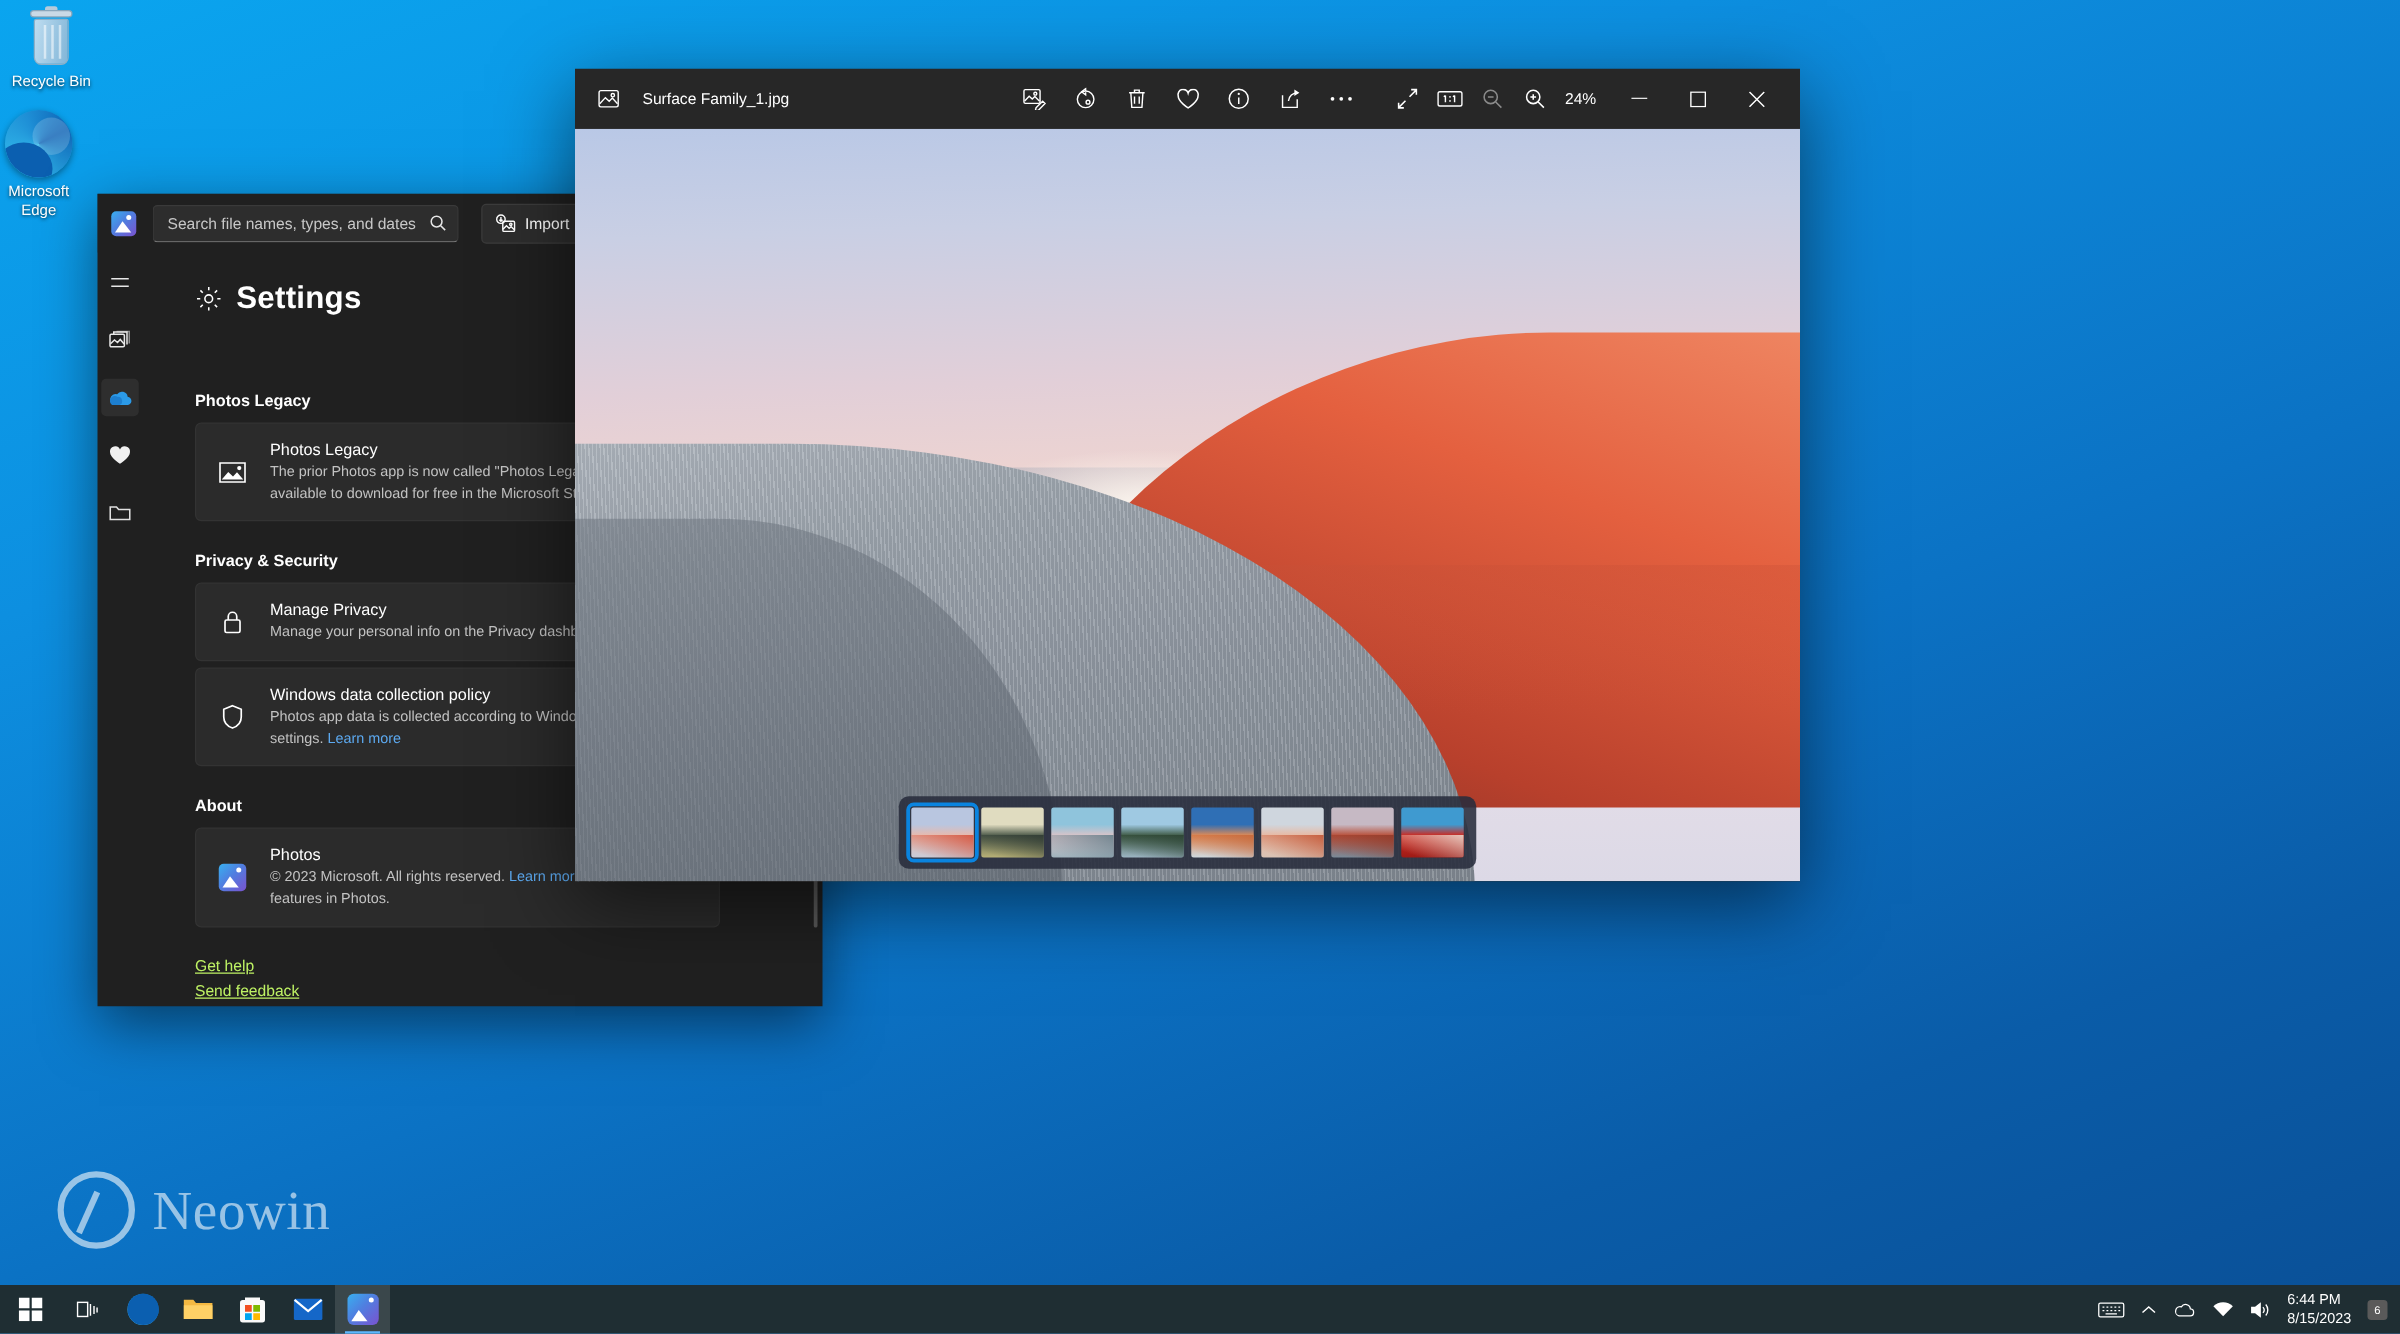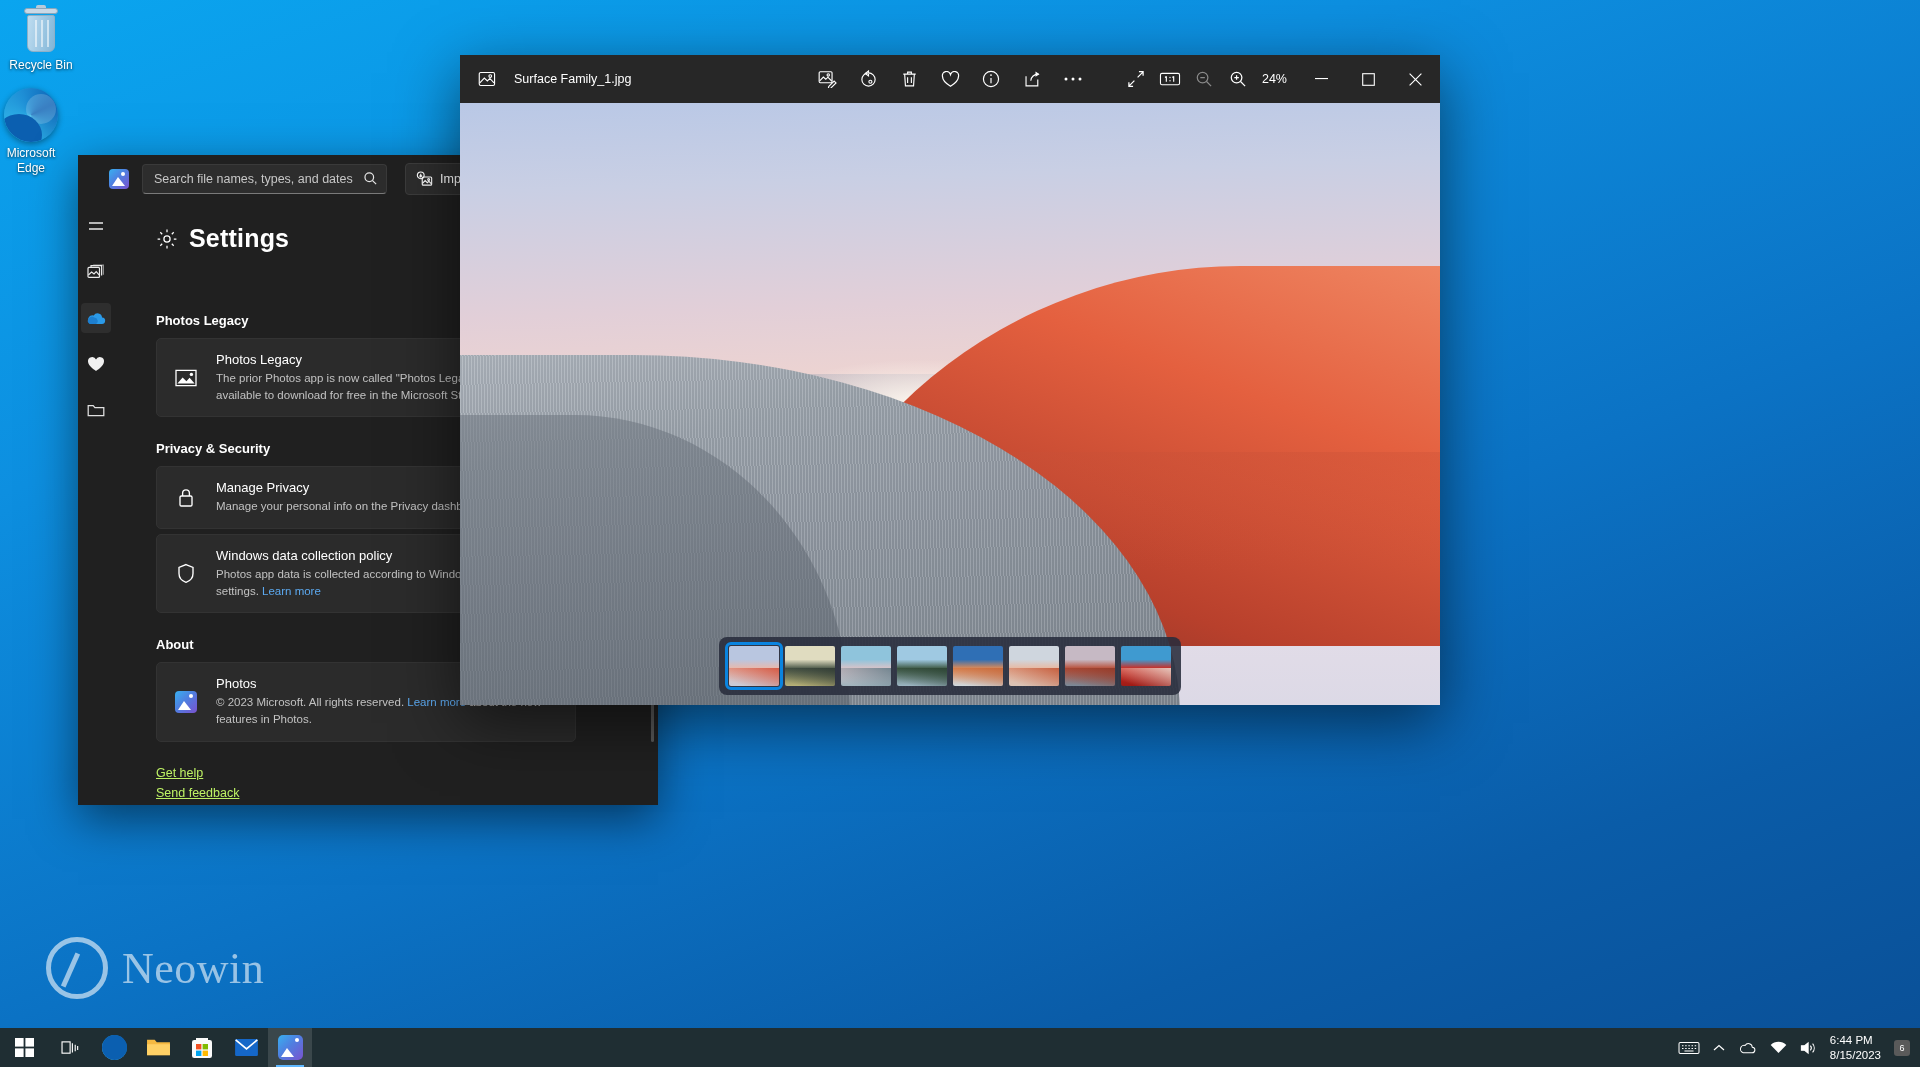--- a/index.html
+++ b/index.html
@@ -35,21 +35,21 @@
   
   .wm { position:absolute; left:46px; bottom:68px; display:flex; align-items:center; gap:14px; opacity:.58; }
   .wm .ring { width:62px; height:62px; border-radius:50%; border:5px solid #fff; position:relative; }
   .wm .ring::after{ content:""; position:absolute; left:17px; top:10px; width:5px; height:36px;
             background:#fff; transform:rotate(24deg); }
   .wm .txt { color:#fff; font-size:44px; letter-spacing:.5px; font-family:"Liberation Serif",serif;text-align:right; }
 
   
   .photos-win { position:absolute; left:78px; top:155px; width:580px; height:650px;
                 background:#202020; color:#fff; box-shadow:0 14px 44px rgba(0,0,0,.5); overflow:hidden; }
-  .pw-top { height:47px; display:flex; align-items:center; padding:0 0 0 24px; background:#202020; }
+  .pw-top { height:47px; display:flex; align-items:center; padding:0 0 0 4px; background:#202020; }
   .pw-logo { width:34px; height:34px; display:flex; align-items:center; justify-content:center; }
   .applogo { width:20px; height:20px; border-radius:4px; position:relative;
              background:linear-gradient(135deg,#38b0f0 0%,#4f7fe0 45%,#7a52cf 100%); }
   .applogo::after { content:""; position:absolute; left:3px; bottom:3px; width:0; height:0;
              border-left:6px solid transparent; border-right:7px solid transparent; border-bottom:9px solid #fff; }
   .applogo::before { content:""; position:absolute; right:4px; top:3px; width:4px; height:4px;
              border-radius:50%; background:#fff; }
   .search-box { flex:0 0 245px; height:30px; margin-left:6px; background:#2d2d2d; border:1px solid #3a3a3a;
                 border-bottom:1px solid #7a7a7a; border-radius:4px; display:flex; align-items:center;
                 padding:0 8px 0 11px; }
@@ -80,21 +80,21 @@
 
   
   .viewer { position:absolute; left:460px; top:55px; width:980px; height:650px;
             background:#272727; box-shadow:0 18px 60px rgba(0,0,0,.55); overflow:hidden; }
   .v-bar { height:48px; display:flex; align-items:center; color:#fff; position:relative;border-radius:10px; }
   .v-icon { width:54px; display:flex; justify-content:center; }
   .v-title { font-size:12.5px; }
   .v-center { position:absolute; left:0; right:0; display:flex; justify-content:center; gap:9px; pointer-events:none; }
   .v-center > * { pointer-events:auto; }
   .tb { width:32px; height:30px; display:flex; align-items:center; justify-content:center; border-radius:4px; }
-  .v-right { margin-left:auto; display:flex; align-items:center; gap:2px; padding-right:2px; }
+  .v-right { margin-left:auto; display:flex; align-items:center; gap:2px; padding-right:12px; }
   .zoompct { font-size:12.5px; margin:0 10px 0 6px; }
   .wctl { width:45px; height:34px; display:flex; align-items:center; justify-content:center; }
 
   .canvas { height:602px; position:relative; overflow:hidden; }
   .sky { position:absolute; inset:0;
          background:linear-gradient(178deg,#b9c8e6 0%,#c9cfe4 14%,#e2cfd8 34%,#f3d6cd 52%,#f6ddd0 66%,#f2dfdb 80%,#e7dfe6 100%); }
   .sun { position:absolute; left:47%; top:50%; width:300px; height:90px; transform:translate(-50%,-50%);
          background:radial-gradient(ellipse at center,rgba(255,250,242,.95),rgba(255,240,225,0) 70%); }
   .water { position:absolute; left:0; right:0; top:52%; bottom:0;
            background:linear-gradient(180deg,#f7e3dc 0%,#f0dee2 25%,#e7dfe9 55%,#dcd9e6 100%); }

